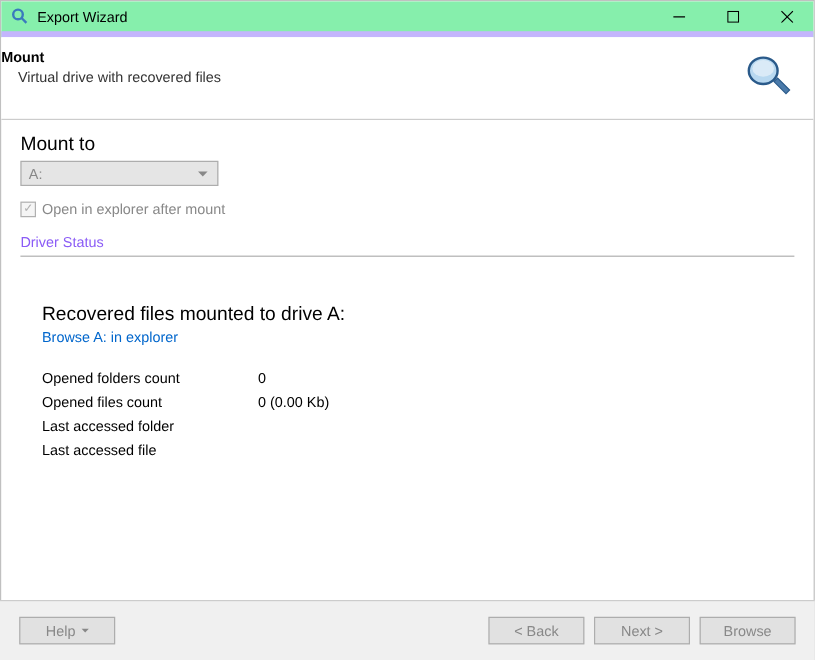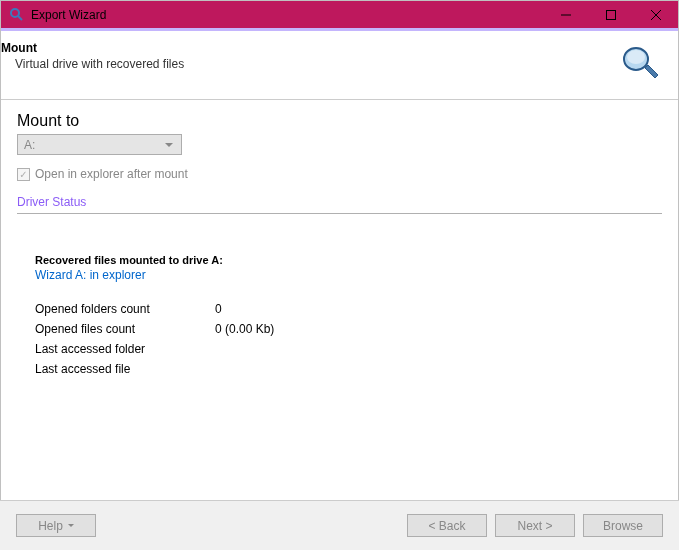--- a/index.html
+++ b/index.html
@@ -10,22 +10,22 @@
       width: 679px;
       height: 550px;
       overflow: hidden;
       border: 1px solid #c0c0c0;
     }
     .titlebar {
       height: 30px;
       display: flex;
       align-items: center;
       padding-left: 8px;
-      background: #be185d;
-      border-bottom: 3px solid #c4b5fd;
+      background: #86efac;
+      border-bottom: 5px solid #c4b5fd;
     }
     .titlebar-icon {
       width: 16px; height: 16px;
       margin-right: 6px;
       display: flex; align-items: center; justify-content: center;
     }
     .titlebar-title { font-size: 12px; color: #000; }
     .titlebar-controls {
       margin-left: auto;
       display: flex;
@@ -130,21 +130,21 @@
     }
     .status-separator {
       border: none;
       border-top: 1px solid #b0b0b0;
       margin-top: 4px;
     }
     .recovered-section {
       margin-top: 40px;
       margin-left: 18px;
     }
-    .recovered-title { font-weight: bold; font-size: 11px; }
+    .recovered-title { font-weight: normal; font-size: 16px; }
     .browse-link {
       color: #0066cc;
       font-size: 12px;
       margin-top: 2px;
       display: inline-block;
       cursor: pointer;
     }
     .stats {
       margin-top: 20px;
       font-size: 12px;
@@ -250,21 +250,21 @@
         <span>Open in explorer after mount</span>
       </div>
     </div>
   </div>
 
   <div class="driver-status">Driver Status</div>
   <hr class="status-separator">
 
   <div class="recovered-section">
     <div class="recovered-title">Recovered files mounted to drive A:</div>
-    <div class="browse-link">Wizard A: in explorer</div>
+    <div class="browse-link">Browse A: in explorer</div>
 
     <div class="stats">
       <div class="stat-row">
         <div class="stat-label">Opened folders count</div>
         <div class="stat-value">0</div>
       </div>
       <div class="stat-row">
         <div class="stat-label">Opened files count</div>
         <div class="stat-value">0 (0.00 Kb)</div>
       </div>

